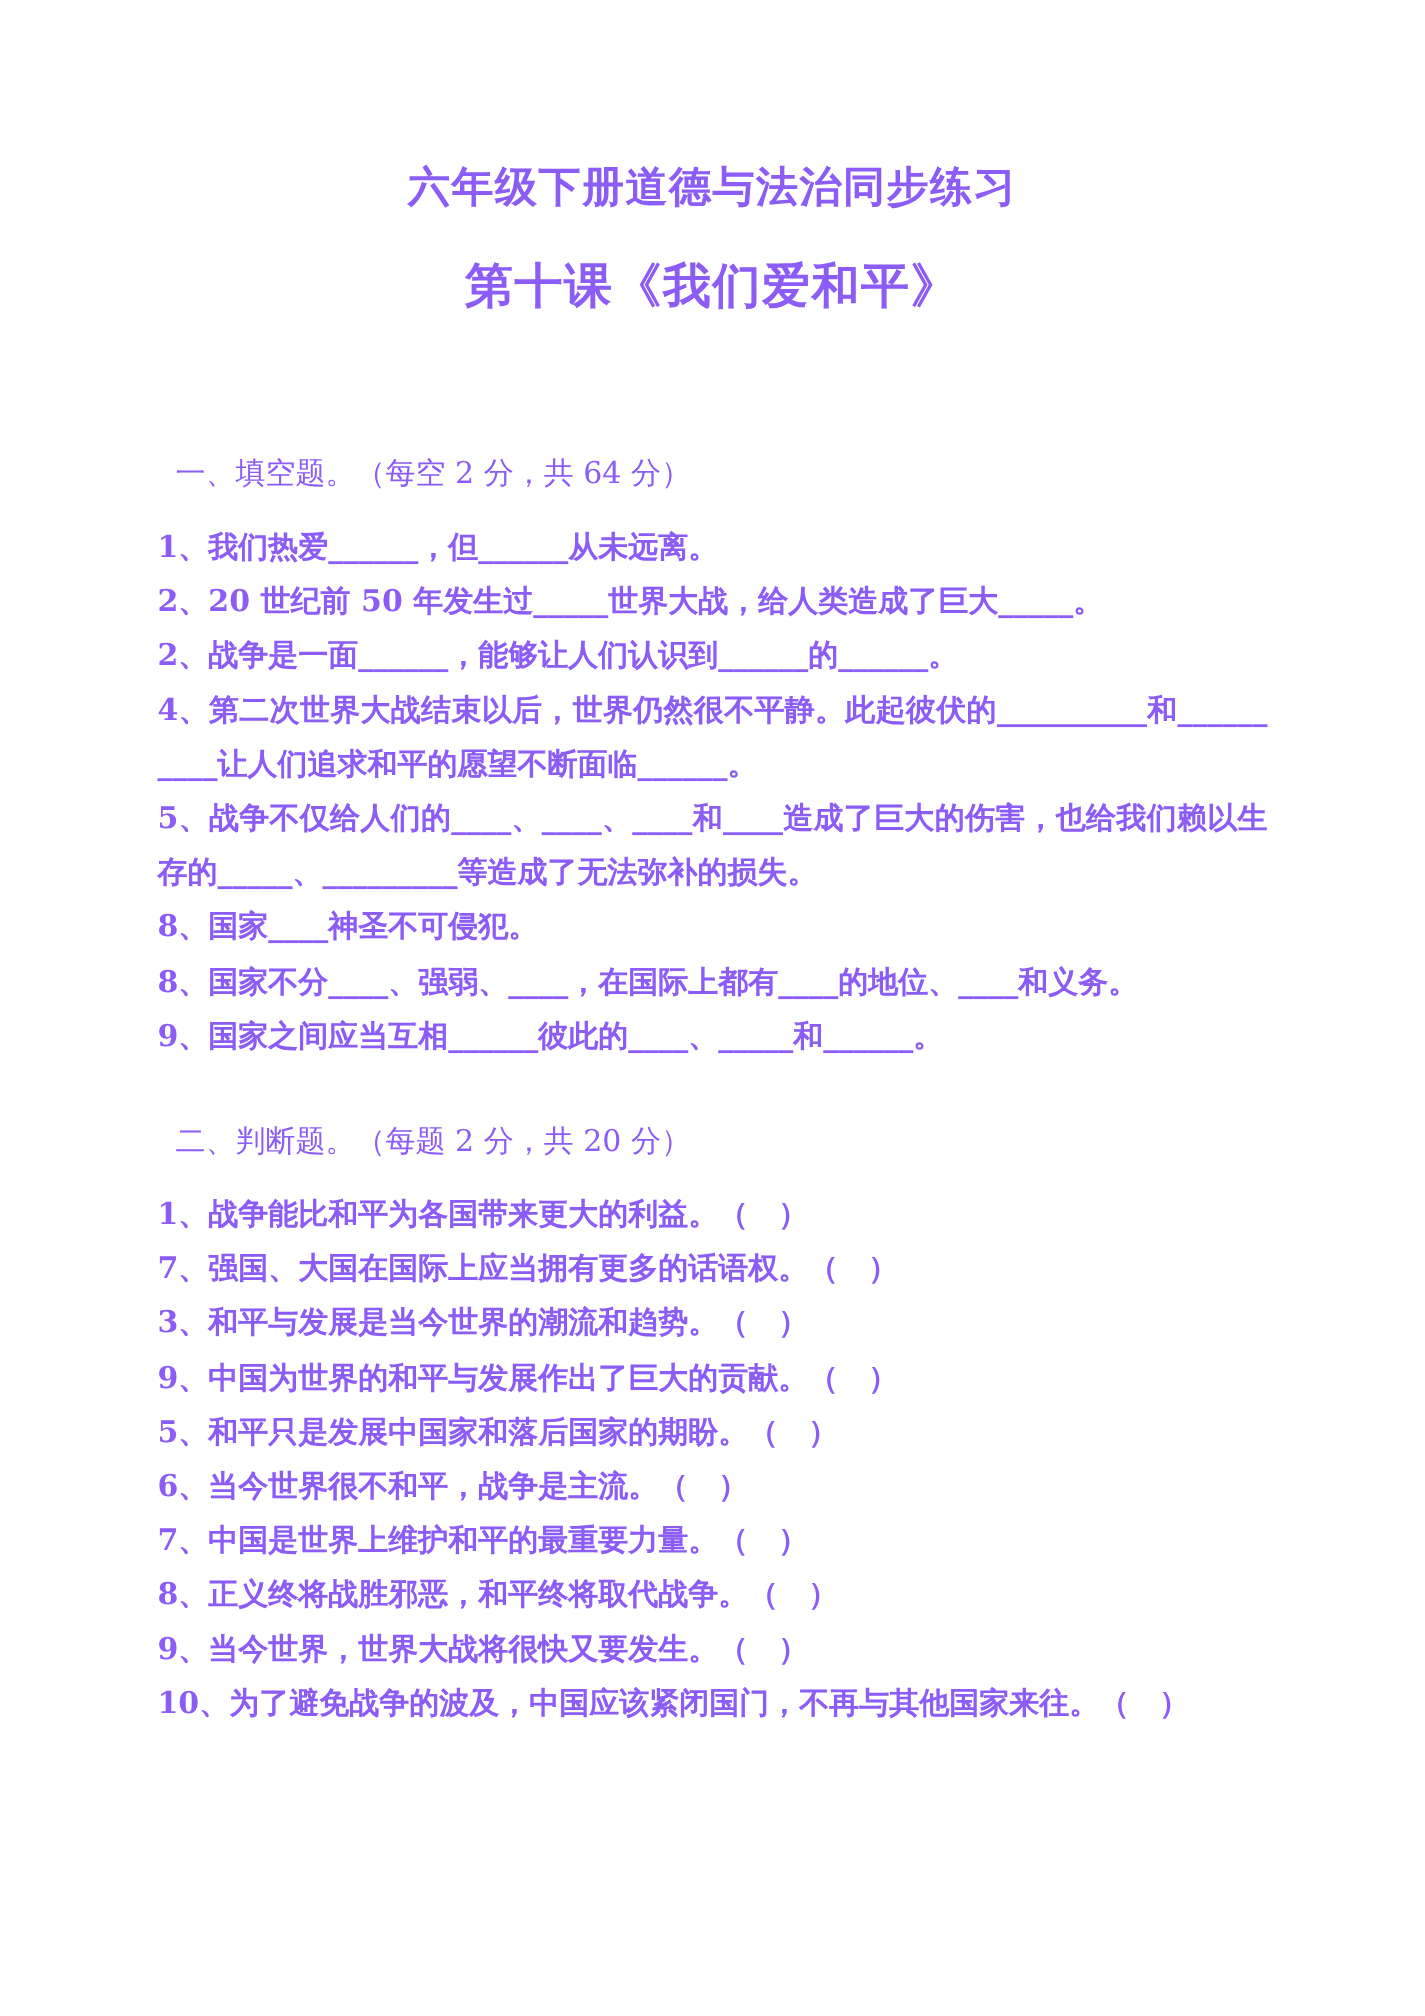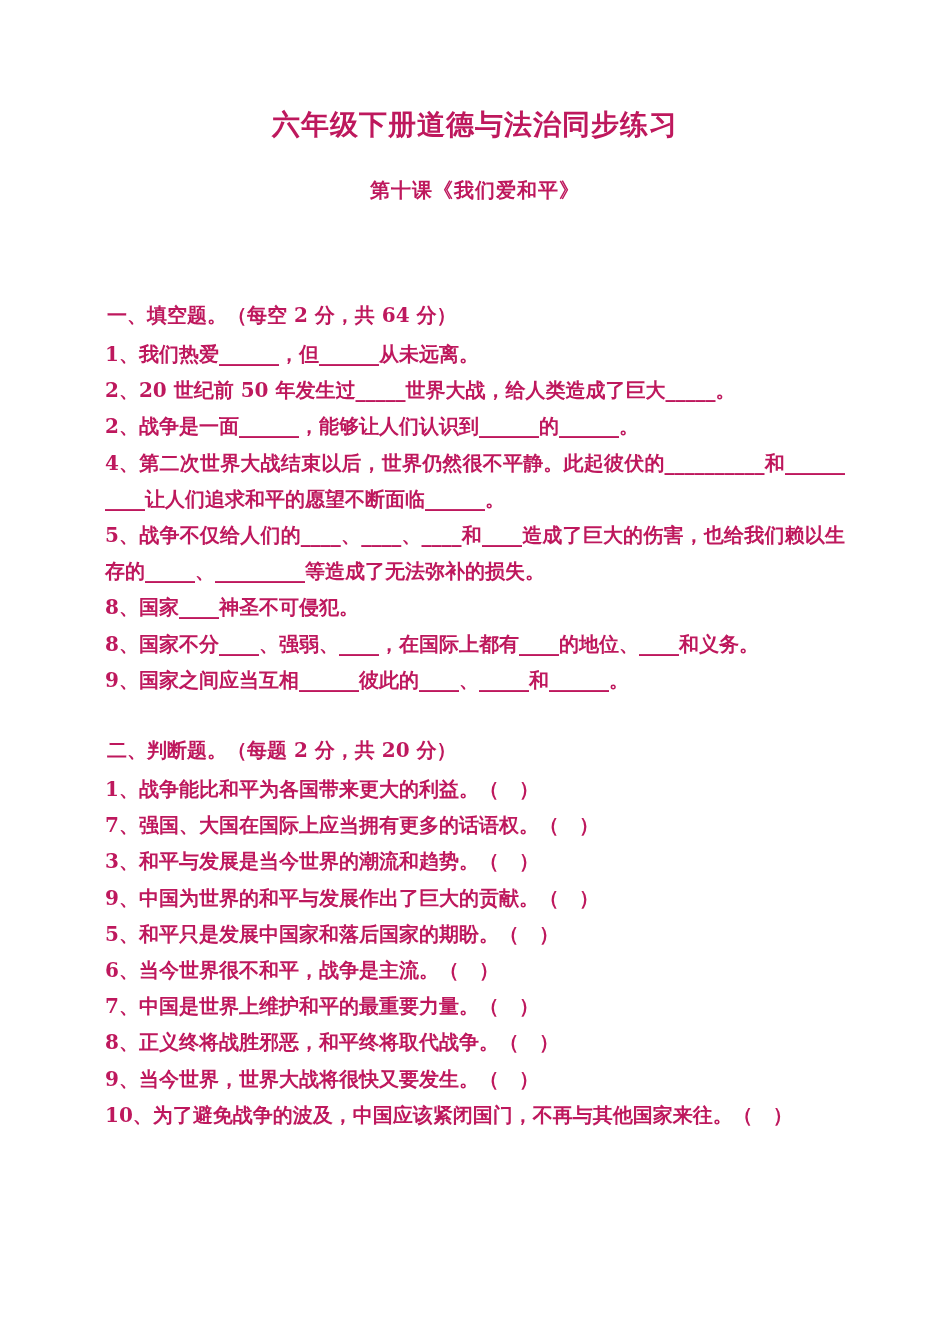--- a/index.html
+++ b/index.html
@@ -6,52 +6,52 @@
     margin: 0;
     padding: 0;
     background: #ffffff;
   }
   .page {
     position: relative;
     width: 950px;
     height: 1344px;
     margin: 0 auto;
     background: #ffffff;
-    color: #be185d;
+    color: #8b5cf6;
     box-sizing: border-box;
     padding: 106px 105px 0 105px;
     font-family: "DejaVu Serif", "Liberation Serif", serif;
     overflow: hidden;
   }
   .doc-title {
     margin: 0;
     font-size: 28px;
     font-weight: 700;
     text-align: center;
     line-height: 38px;
     letter-spacing: 1px;
   }
   .doc-subtitle {
     margin: 27px 0 0 0;
-    font-size: 20px;
+    font-size: 32px;
     font-weight: 700;
     text-align: center;
     line-height: 38px;
     letter-spacing: 1px;
   }
   .section-fill {
     margin-top: 88px;
   }
   .section-judge {
     margin-top: 34px;
   }
   .section-heading {
-    margin: 2px;
+    margin: 12px;
     font-size: 20px;
-    font-weight: 700;
+    font-weight: 400;
     line-height: 37px;
   }
   .question {
     margin: 0;
     font-size: 20px;
     font-weight: 700;
     line-height: 36.2px;
     text-align: justify;
     word-break: break-all;
   }

